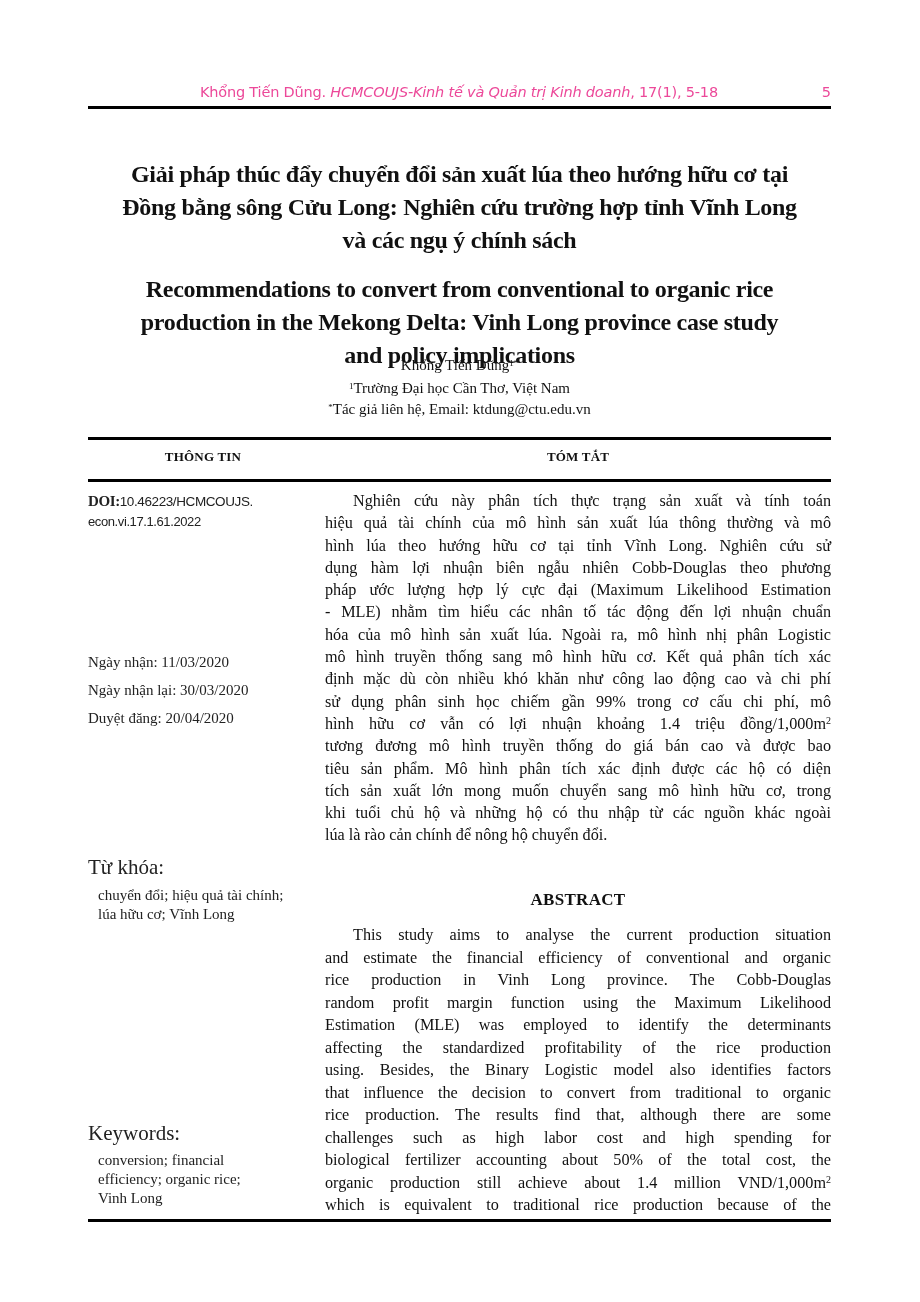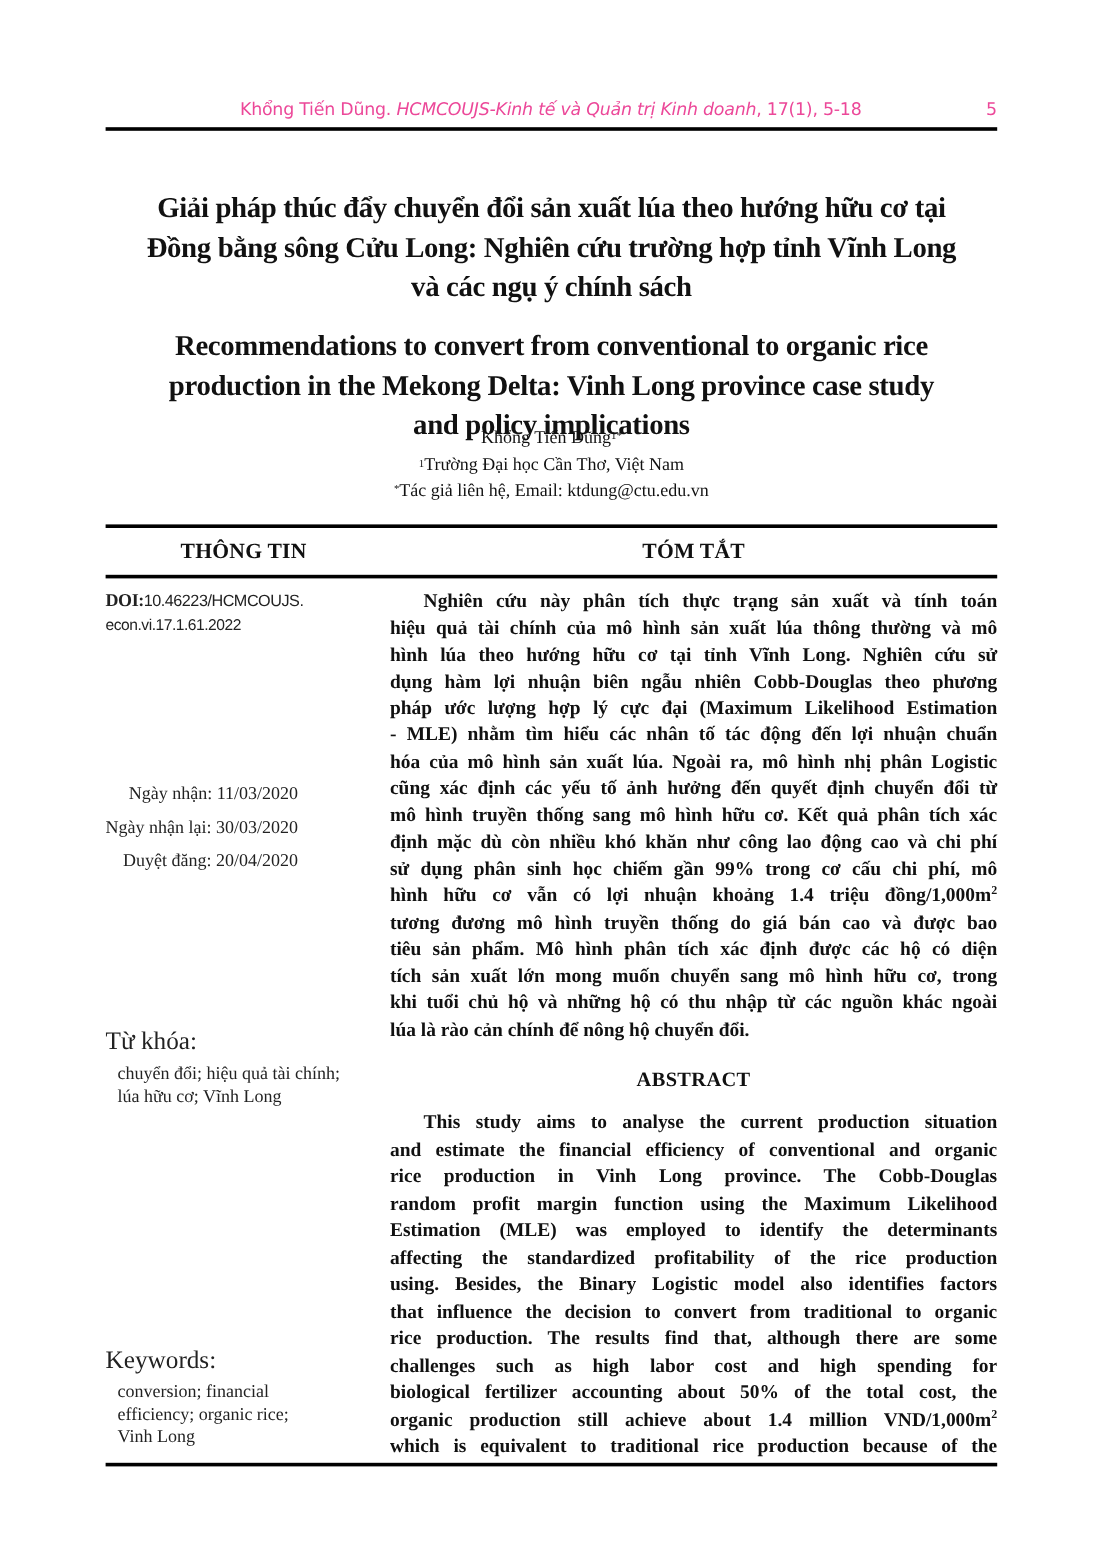--- a/index.html
+++ b/index.html
@@ -86,21 +86,21 @@
     }
     .author-block .line { display: block; }
     .author-block sup { font-size: 9px; vertical-align: top; position: relative; top: -2px; }
     .author-name { margin-bottom: 2px; }
 
     
     .col-head {
       position: absolute;
       top: 449px;
       font-weight: bold;
-      font-size: 18px;
+      font-size: 13px;
       letter-spacing: 0.2px;
     }
     .col-head.left { left: 88px; width: 230px; text-align: center; }
     .col-head.right { left: 325px; width: 506px; text-align: center; }
 
     
     .info-col {
       position: absolute;
       left: 88px;
       width: 225px;
@@ -123,21 +123,21 @@
     .doi .line { display: block; white-space: nowrap; }
     .doi .line2 { font-size: 13px; }
 
     .dates {
       position: absolute;
       top: 648px;
       font-family: "Liberation Serif", serif;
       font-size: 15px;
       line-height: 28px;
     }
-    .dates .date-row { display: block; white-space: nowrap; text-align: right; }
+    .dates .date-row { display: block; white-space: nowrap; }
 
     .kw-vi-label, .kw-en-label {
       position: absolute;
       font-family: "Liberation Serif", serif;
       font-size: 21px;
     }
     .kw-vi-label { top: 855px; }
     .kw-en-label { top: 1121px; }
 
     .kw-vi, .kw-en {
@@ -168,21 +168,20 @@
       font-size: 16.2px;
       line-height: 22.5px;
     }
     .abs-line {
       display: block;
       text-align: justify;
       text-align-last: justify;
       white-space: nowrap;
       height: 22.3px;
       overflow: visible;
-      font-weight: bold;
     }
     .abs-en .abs-line { height: 22.5px; }
     .abs-line.last { text-align-last: left; }
     .abs-line.indent { padding-left: 28px; }
     .abs-line sup { font-size: 10px; vertical-align: top; position: relative; top: -3px; }
 
     .abstract-heading {
       position: absolute;
       left: 325px;
       width: 506px;
@@ -254,21 +253,20 @@
   </div>
 
   <div class="abstract-col abs-vi">
     <span class="abs-line indent">Nghiên cứu này phân tích thực trạng sản xuất và tính toán</span>
     <span class="abs-line">hiệu quả tài chính của mô hình sản xuất lúa thông thường và mô</span>
     <span class="abs-line">hình lúa theo hướng hữu cơ tại tỉnh Vĩnh Long. Nghiên cứu sử</span>
     <span class="abs-line">dụng hàm lợi nhuận biên ngẫu nhiên Cobb-Douglas theo phương</span>
     <span class="abs-line">pháp ước lượng hợp lý cực đại (Maximum Likelihood Estimation</span>
     <span class="abs-line">- MLE) nhằm tìm hiểu các nhân tố tác động đến lợi nhuận chuẩn</span>
     <span class="abs-line">hóa của mô hình sản xuất lúa. Ngoài ra, mô hình nhị phân Logistic</span>
-    <span class="abs-line">cũng xác định các yếu tố ảnh hưởng đến quyết định chuyển đổi từ</span>
     <span class="abs-line">mô hình truyền thống sang mô hình hữu cơ. Kết quả phân tích xác</span>
     <span class="abs-line">định mặc dù còn nhiều khó khăn như công lao động cao và chi phí</span>
     <span class="abs-line">sử dụng phân sinh học chiếm gần 99% trong cơ cấu chi phí, mô</span>
     <span class="abs-line"><span>hình hữu cơ vẫn có lợi nhuận khoảng 1.4 triệu đồng/1,000m</span><sup>2</sup></span>
     <span class="abs-line">tương đương mô hình truyền thống do giá bán cao và được bao</span>
     <span class="abs-line">tiêu sản phẩm. Mô hình phân tích xác định được các hộ có diện</span>
     <span class="abs-line">tích sản xuất lớn mong muốn chuyển sang mô hình hữu cơ, trong</span>
     <span class="abs-line">khi tuổi chủ hộ và những hộ có thu nhập từ các nguồn khác ngoài</span>
     <span class="abs-line last">lúa là rào cản chính để nông hộ chuyển đổi.</span>
   </div>

